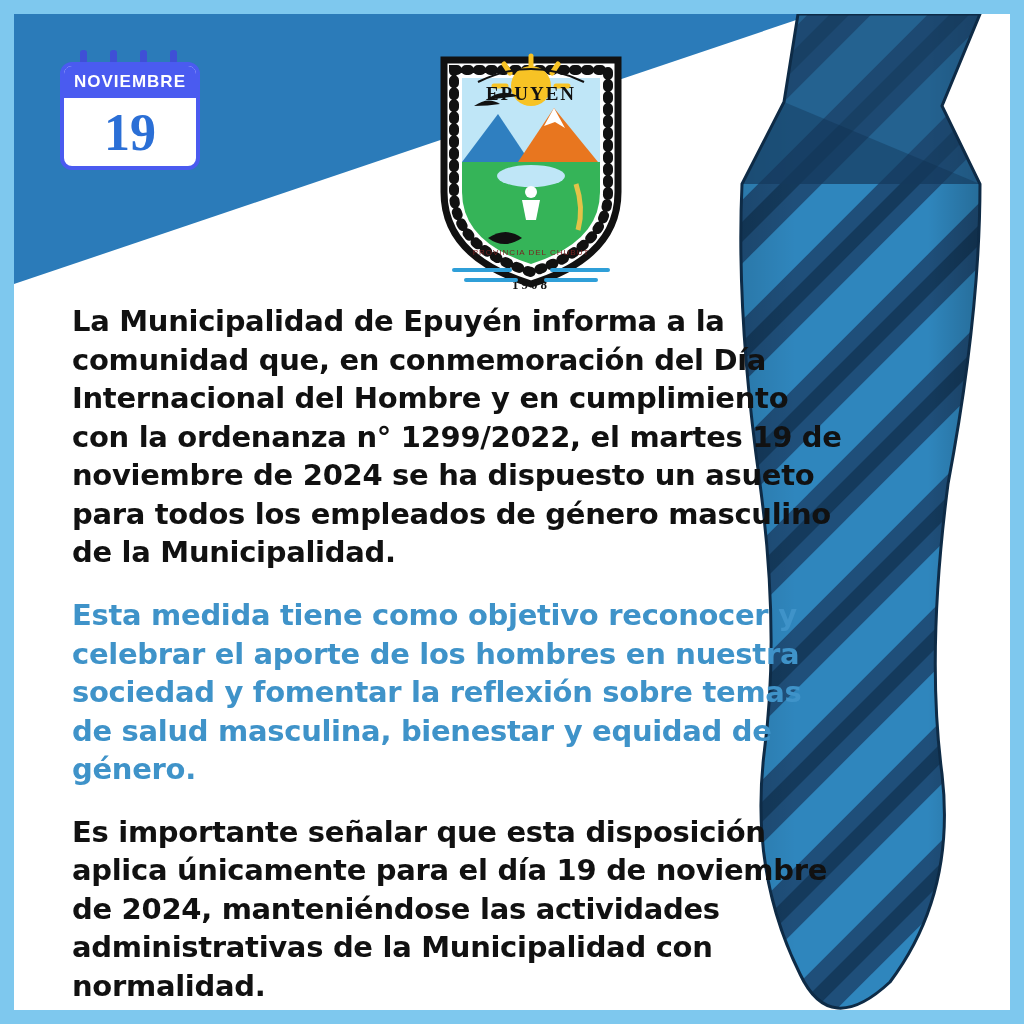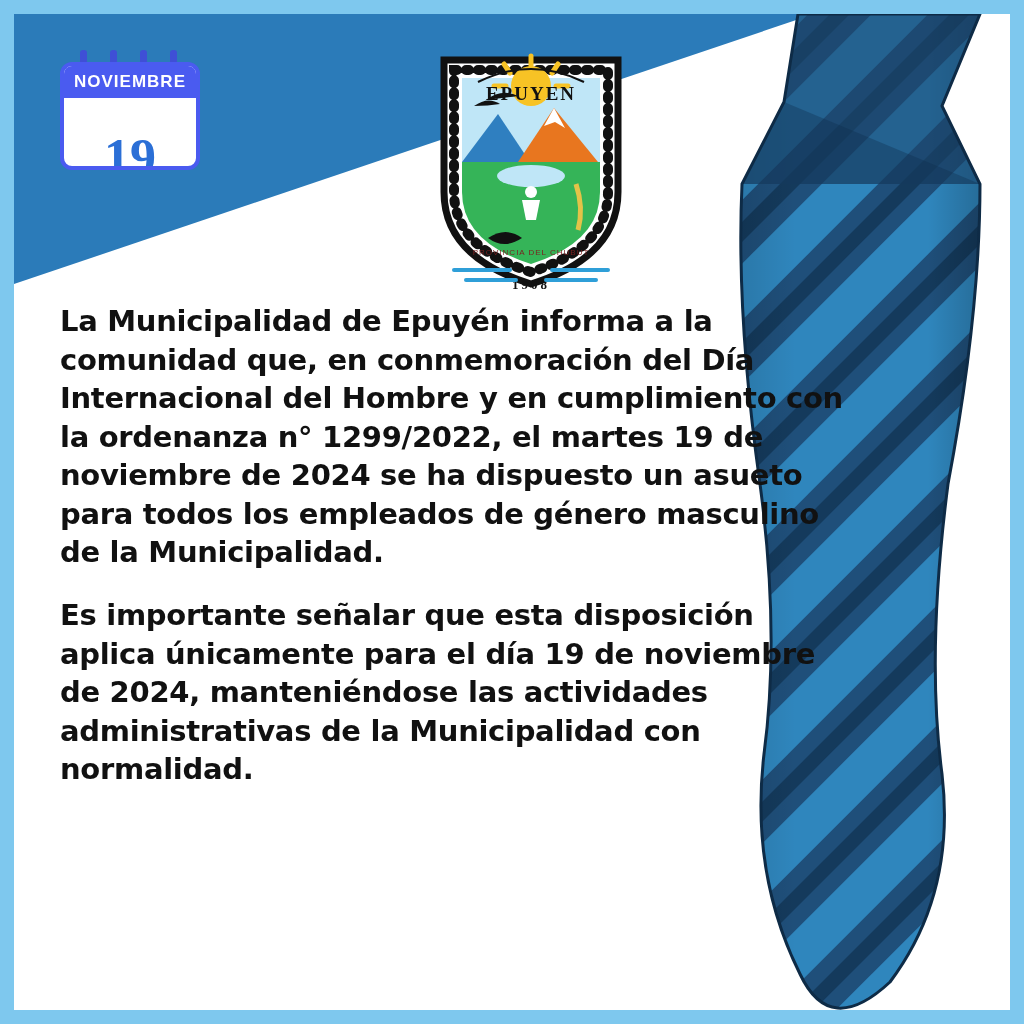--- a/index.html
+++ b/index.html
@@ -94,21 +94,20 @@
   }
   .cal-day {
     height: 68px;
     display: flex;
     align-items: center;
     justify-content: center;
     color: #2b6fd6;
     font-size: 52px;
     font-weight: bold;
     font-family: "Liberation Serif", serif;
-    margin-top: 25px;
   }
 
   
   .crest {
     position: absolute;
     left: 412px;
     top: 28px;
     width: 210px;
     height: 250px;
   }
@@ -133,21 +132,21 @@
   .headline {
     color: #2b7bb9;
     font-size: 41px;
     font-weight: bold;
     font-family: "DejaVu Sans", sans-serif;
     letter-spacing: -0.5px;
     margin: 0 0 26px 0;
     line-height: 1.1;
   }
   p.para {
-    margin: 0 0 24px 0;
+    margin: 0 0 24px 12px;
     font-size: 29px;
     line-height: 1.33;
     font-weight: bold;
     font-family: "DejaVu Sans", sans-serif;
     color: #111111;
     letter-spacing: -0.3px;
   }
   p.para.accent {
     color: #3f93c9;
   }
@@ -290,18 +289,19 @@
         <path d="M118 0 H300 L262 92 L300 170 Q300 300 268 470 Q246 640 262 760
                  Q276 880 210 968 Q150 1024 120 960 Q70 860 84 740
                  Q100 620 80 470 Q56 300 62 170 L104 88 Z" fill="none" stroke="#0e2b46" stroke-width="3"></path>
       </svg>
     </div>
 
     <div class="content">
 
       <p class="para">La Municipalidad de Epuyén informa a la comunidad que, en conmemoración del Día Internacional del Hombre y en cumplimiento con la ordenanza n° 1299/2022, el martes 19 de noviembre de 2024 se ha dispuesto un asueto para todos los empleados de género masculino de la Municipalidad.</p>
 
+      <p class="para accent">Esta medida tiene como objetivo reconocer y celebrar el aporte de los hombres en nuestra sociedad y fomentar la reflexión sobre temas de salud masculina, bienestar y equidad de género.</p>
 
       <p class="para">Es importante señalar que esta disposición aplica únicamente para el día 19 de noviembre de 2024, manteniéndose las actividades administrativas de la Municipalidad con normalidad.</p>
     </div>
 
   </div>
 </div>
 
 </body></html>

